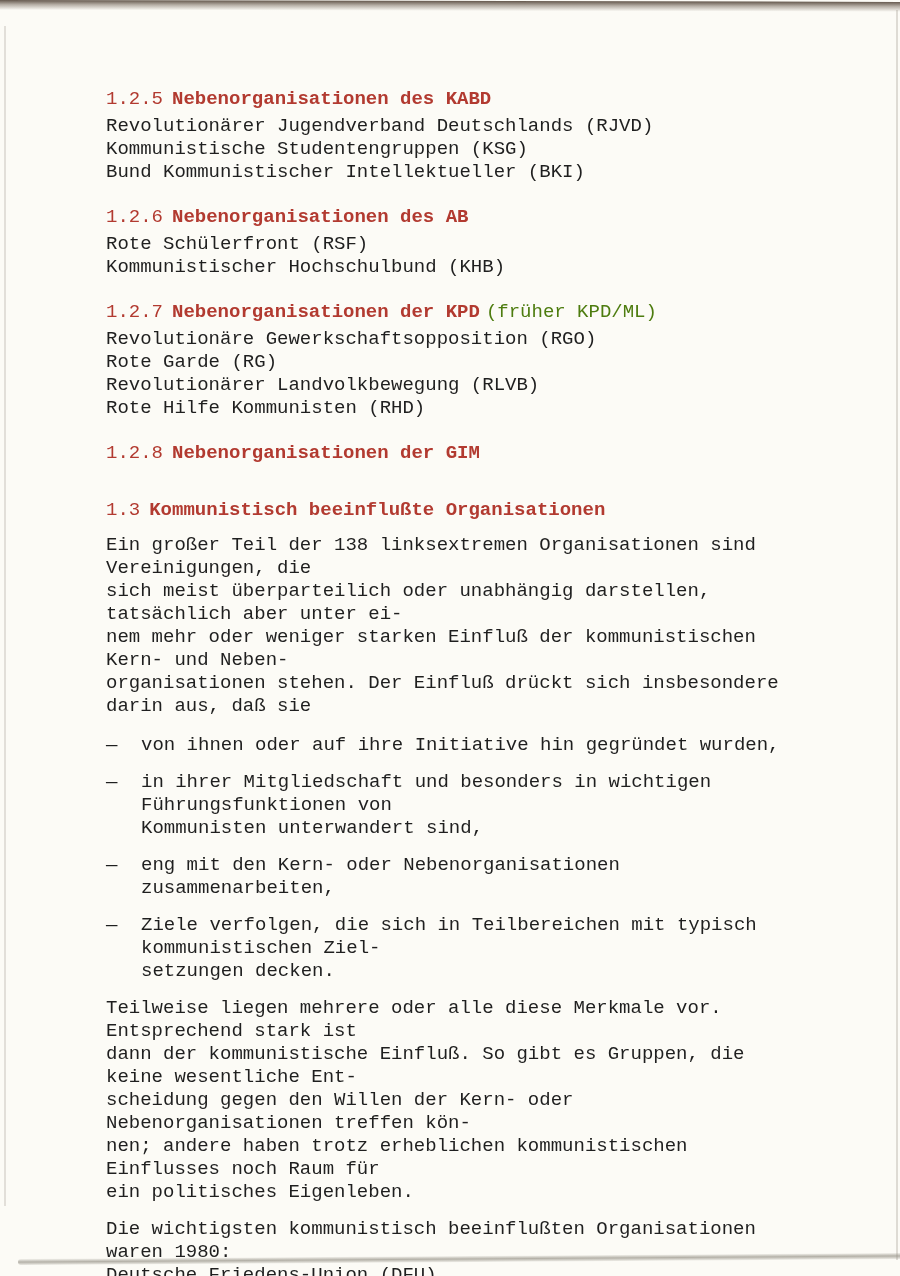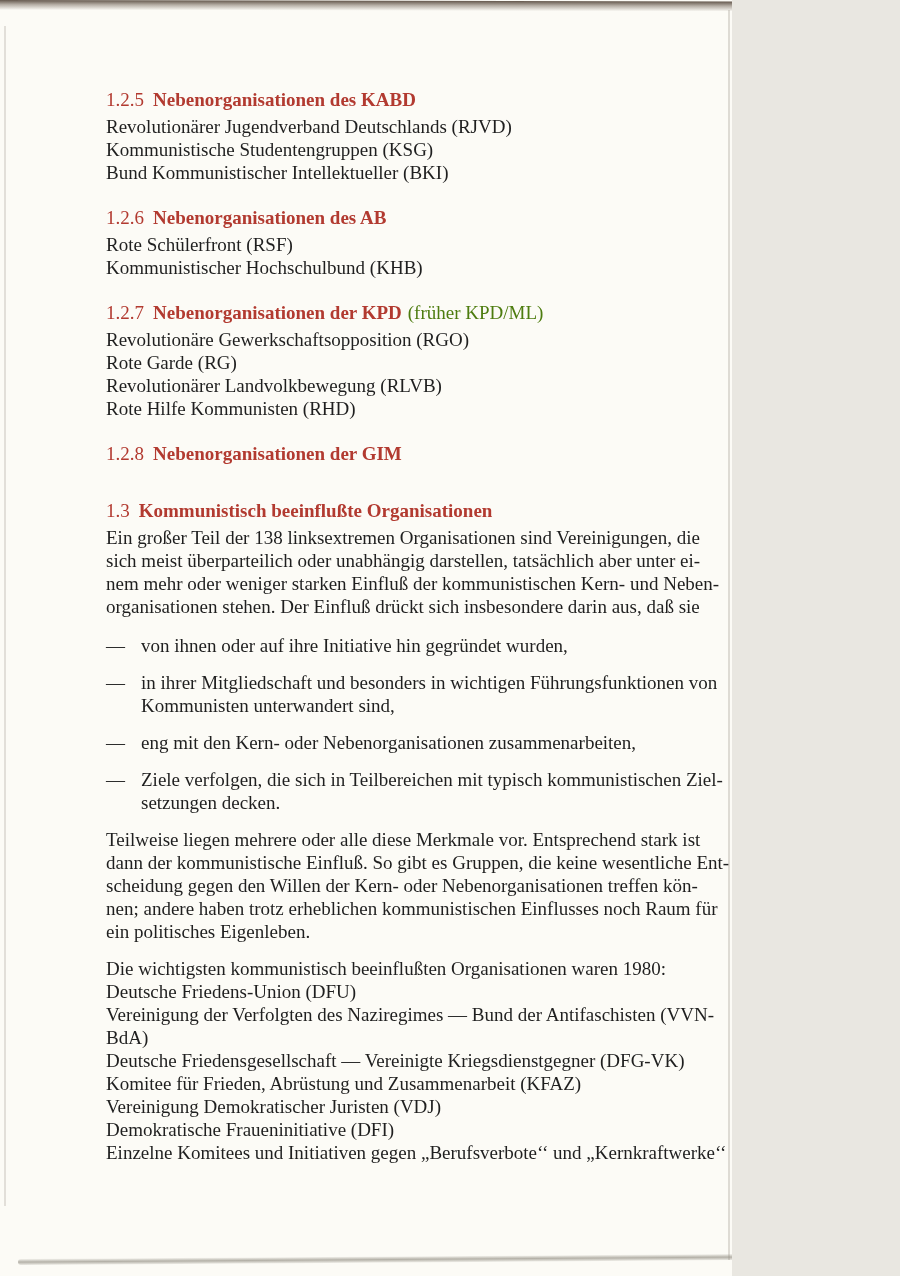--- a/index.html
+++ b/index.html
@@ -2,25 +2,25 @@
 <html lang="de" style="--heading-red: #b23a30;"><head>
 <meta charset="utf-8">
 <style>
   html, body {
     margin: 0;
     padding: 0;
     background: #e9e7e1;
   }
   .scan-page {
     position: relative;
-    width: 732px;
+    width: 900px;
     height: 1276px;
     background: #fcfbf6;
     overflow: hidden;
-    font-family: Liberation Serif, serif;
+    font-family: Liberation Mono, monospace;
     color: #1f1f1f;
   }
   
   .top-edge {
     position: absolute;
     top: 0; left: 0;
     width: 100%;
     height: 10px;
     background:
       linear-gradient(to bottom,
@@ -80,21 +80,21 @@
     font-weight: normal;
     margin-left: 6px;
   }
   .org-list { margin: 0 0 0 0; }
   .gap-before-heading { margin-top: 22px; }
   .gap-before-major-heading { margin-top: 34px; }
   .paragraph {
     margin: 0;
     white-space: pre-line;
   }
-  .para-intro { margin-top: 4px; }
+  .para-intro { margin-top: 12px; }
   .bullet-list { margin-top: 16px; }
   .bullet-item {
     display: flex;
     margin-top: 14px;
   }
   .bullet-item:first-child { margin-top: 0; }
   .bullet-dash {
     flex: 0 0 35px;
     font-size: 19px;
     line-height: 23px;

